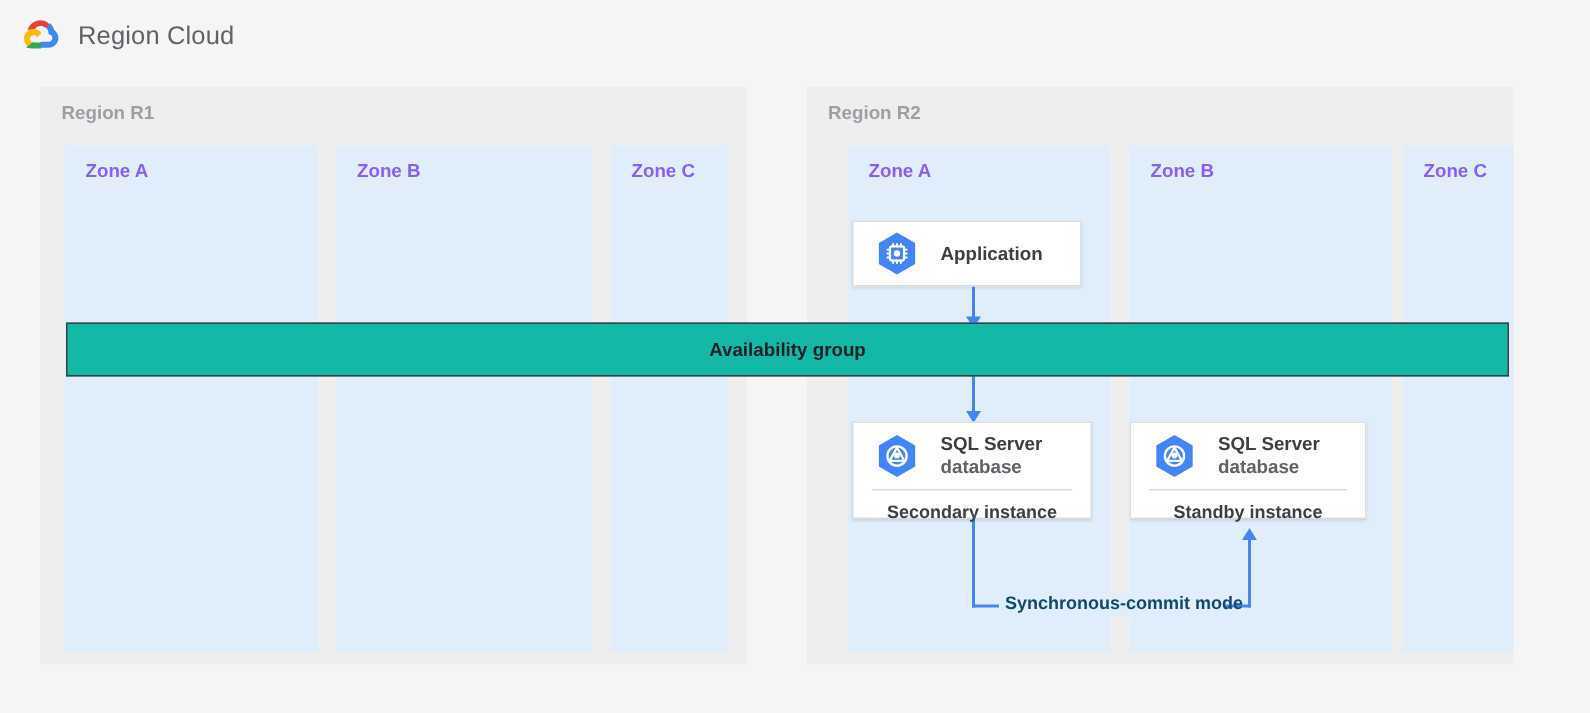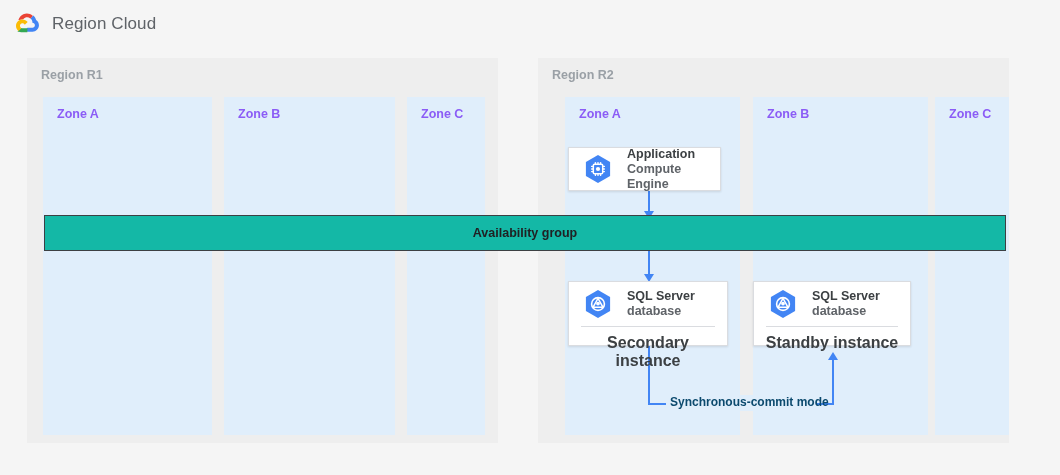--- a/index.html
+++ b/index.html
@@ -98,21 +98,21 @@
     font-size: 12.5px;
     color: #5f6368;
     line-height: 15px;
   }
   .card-divider {
     height: 1px;
     background: #dadce0;
     margin: 0 12px;
   }
   .card-footer {
-    font-size: 16px;
+    font-size: 12px;
     color: #3c4043;
     text-align: center;
     padding: 7px 6px 6px;
     box-sizing: border-box;
   }
 
   
   .ag-bar {
     position: absolute;
     background: #14b8a6;
@@ -240,21 +240,20 @@
             <line x1="10.6" y1="17" x2="12.3" y2="17"></line>
             <line x1="10.6" y1="19.6" x2="12.3" y2="19.6"></line>
             <line x1="21.7" y1="14.4" x2="23.4" y2="14.4"></line>
             <line x1="21.7" y1="17" x2="23.4" y2="17"></line>
             <line x1="21.7" y1="19.6" x2="23.4" y2="19.6"></line>
           </g>
         </svg>
       </span>
       <span class="card-text">
         <span class="card-title">Application</span>
-        <span class="card-sub">Compute Engine</span>
       </span>
     </div>
   </div>
 
   <div class="card" style="left:568px; top:281px; width:160px; height:65px;">
     <div class="card-main" style="height:44px;">
       <span class="card-icon">
         <svg width="34" height="34" viewBox="0 0 34 34" xmlns="http://www.w3.org/2000/svg">
           <polygon points="17,3 29.1,10 29.1,24 17,31 4.9,24 4.9,10" fill="#4285f4"></polygon>
           <circle cx="17" cy="17" r="6.4" fill="none" stroke="#ffffff" stroke-width="1.6"></circle>

